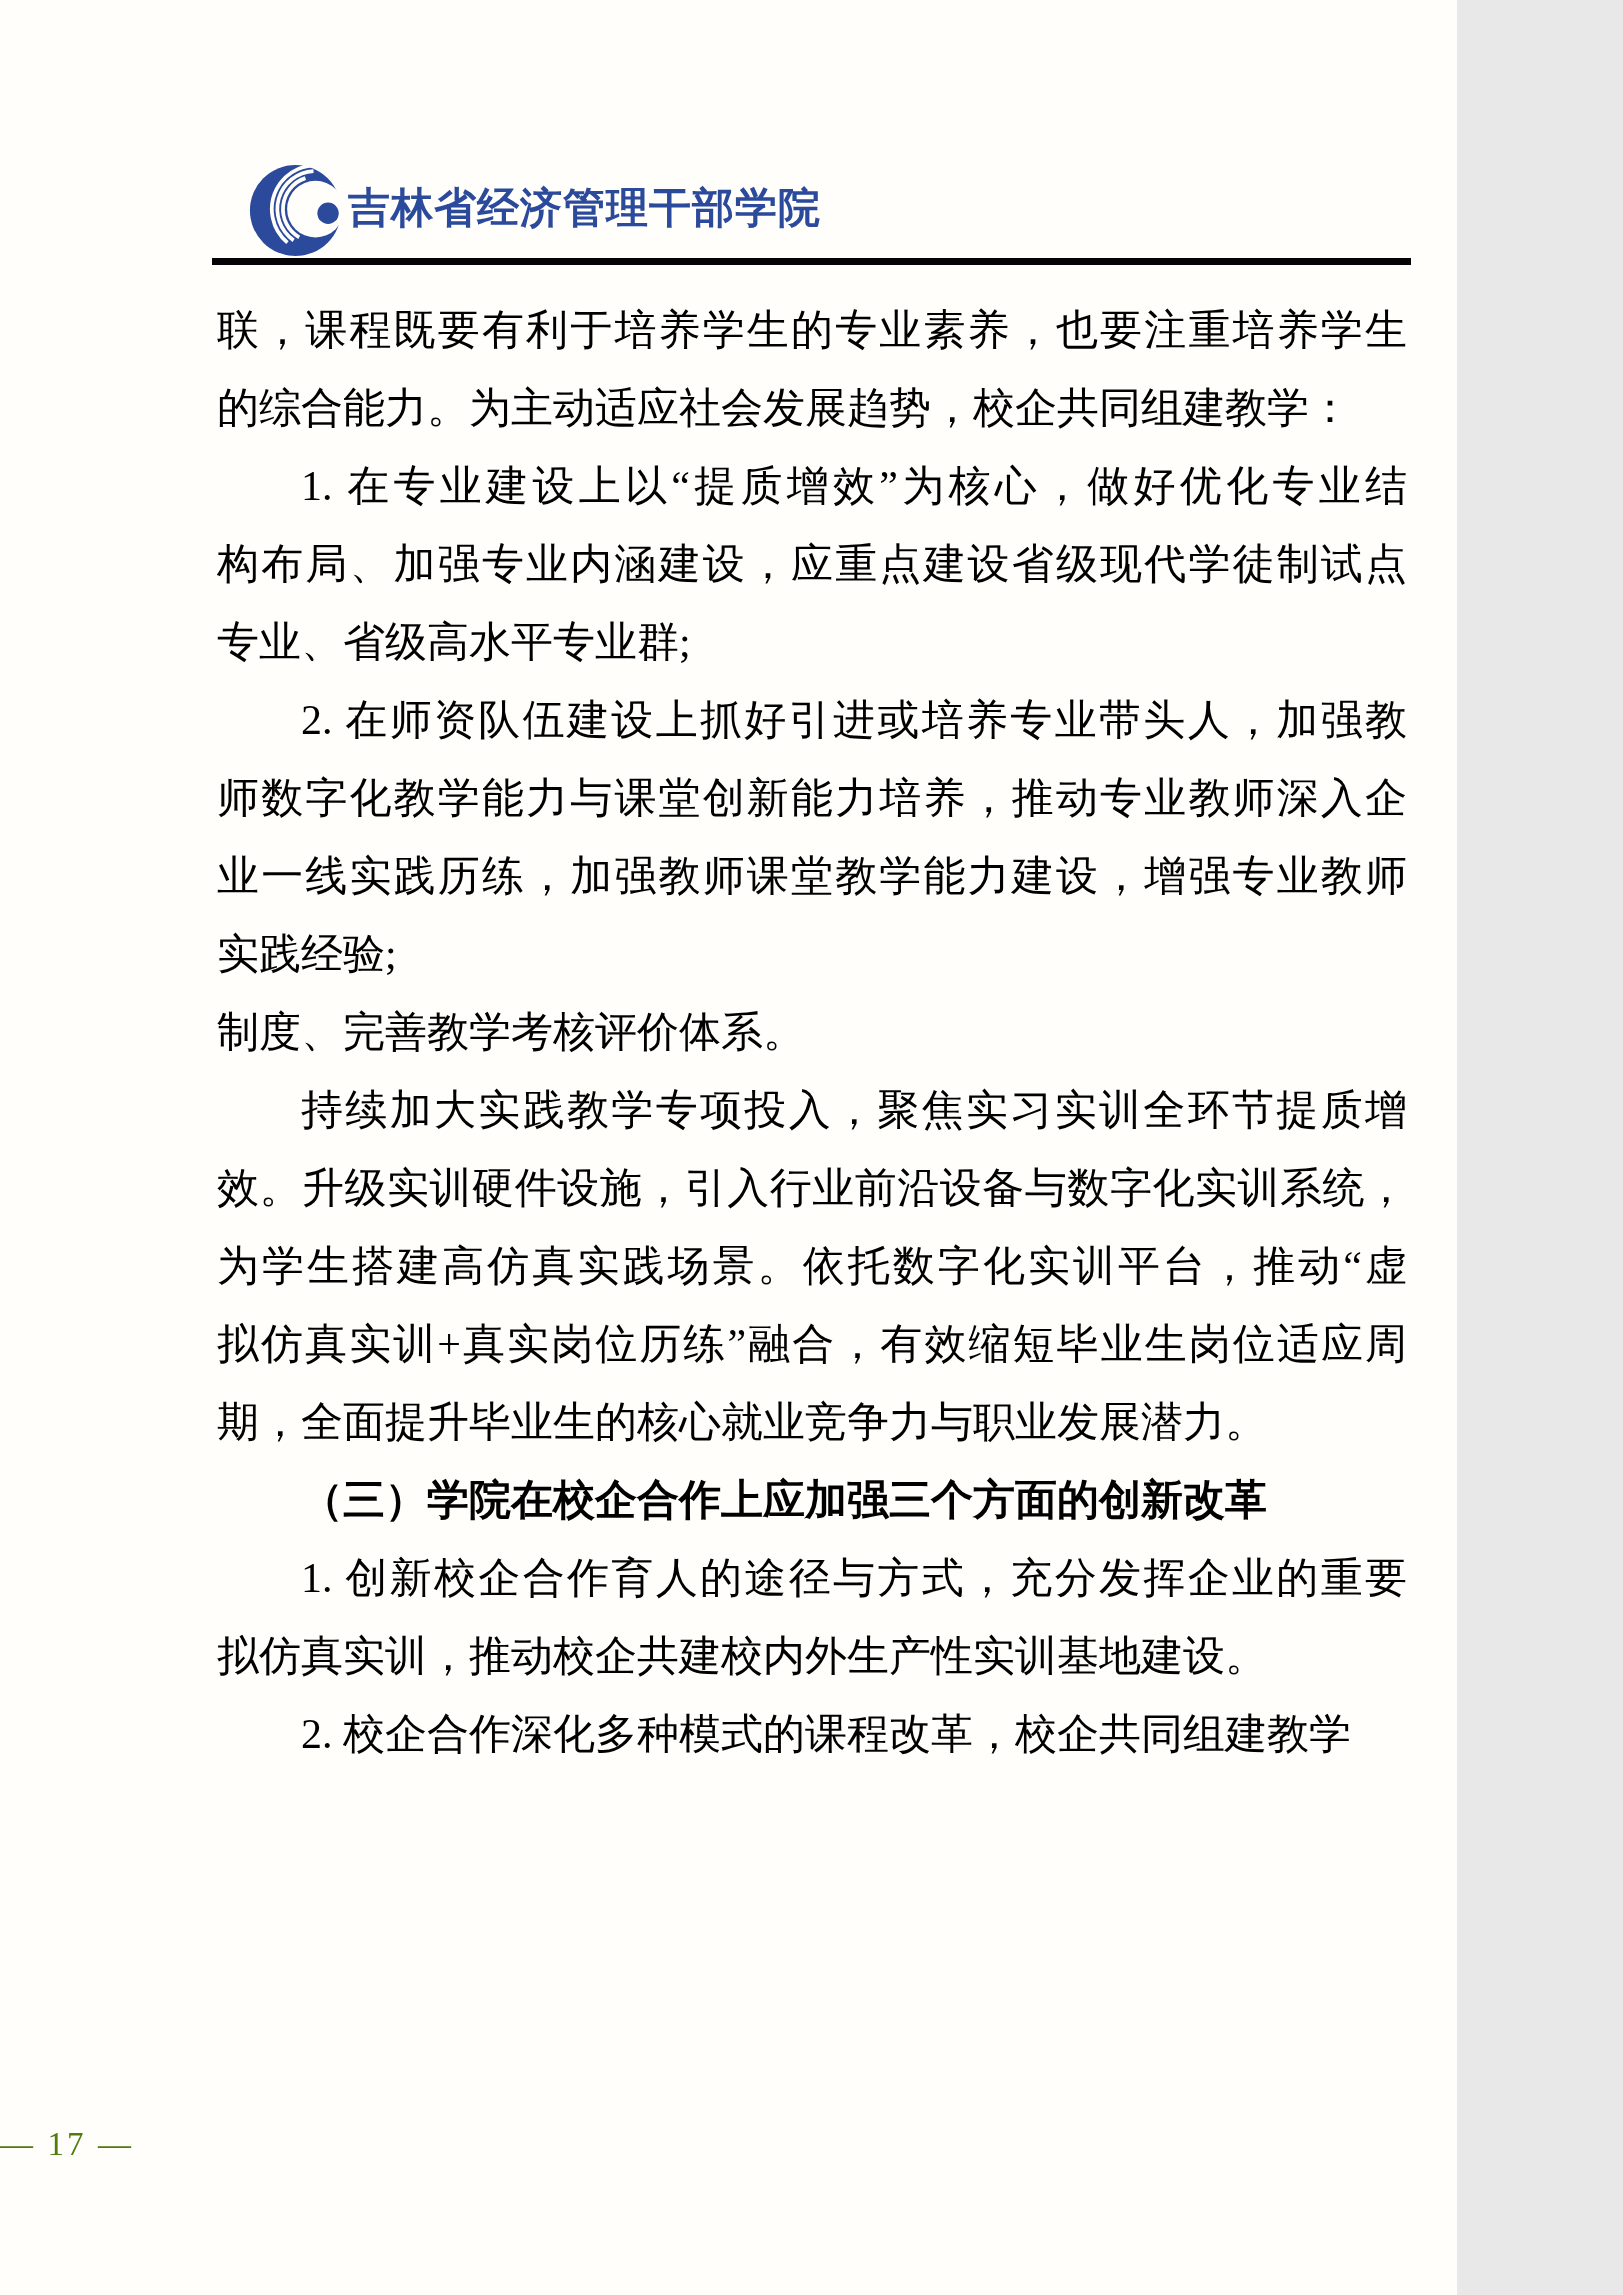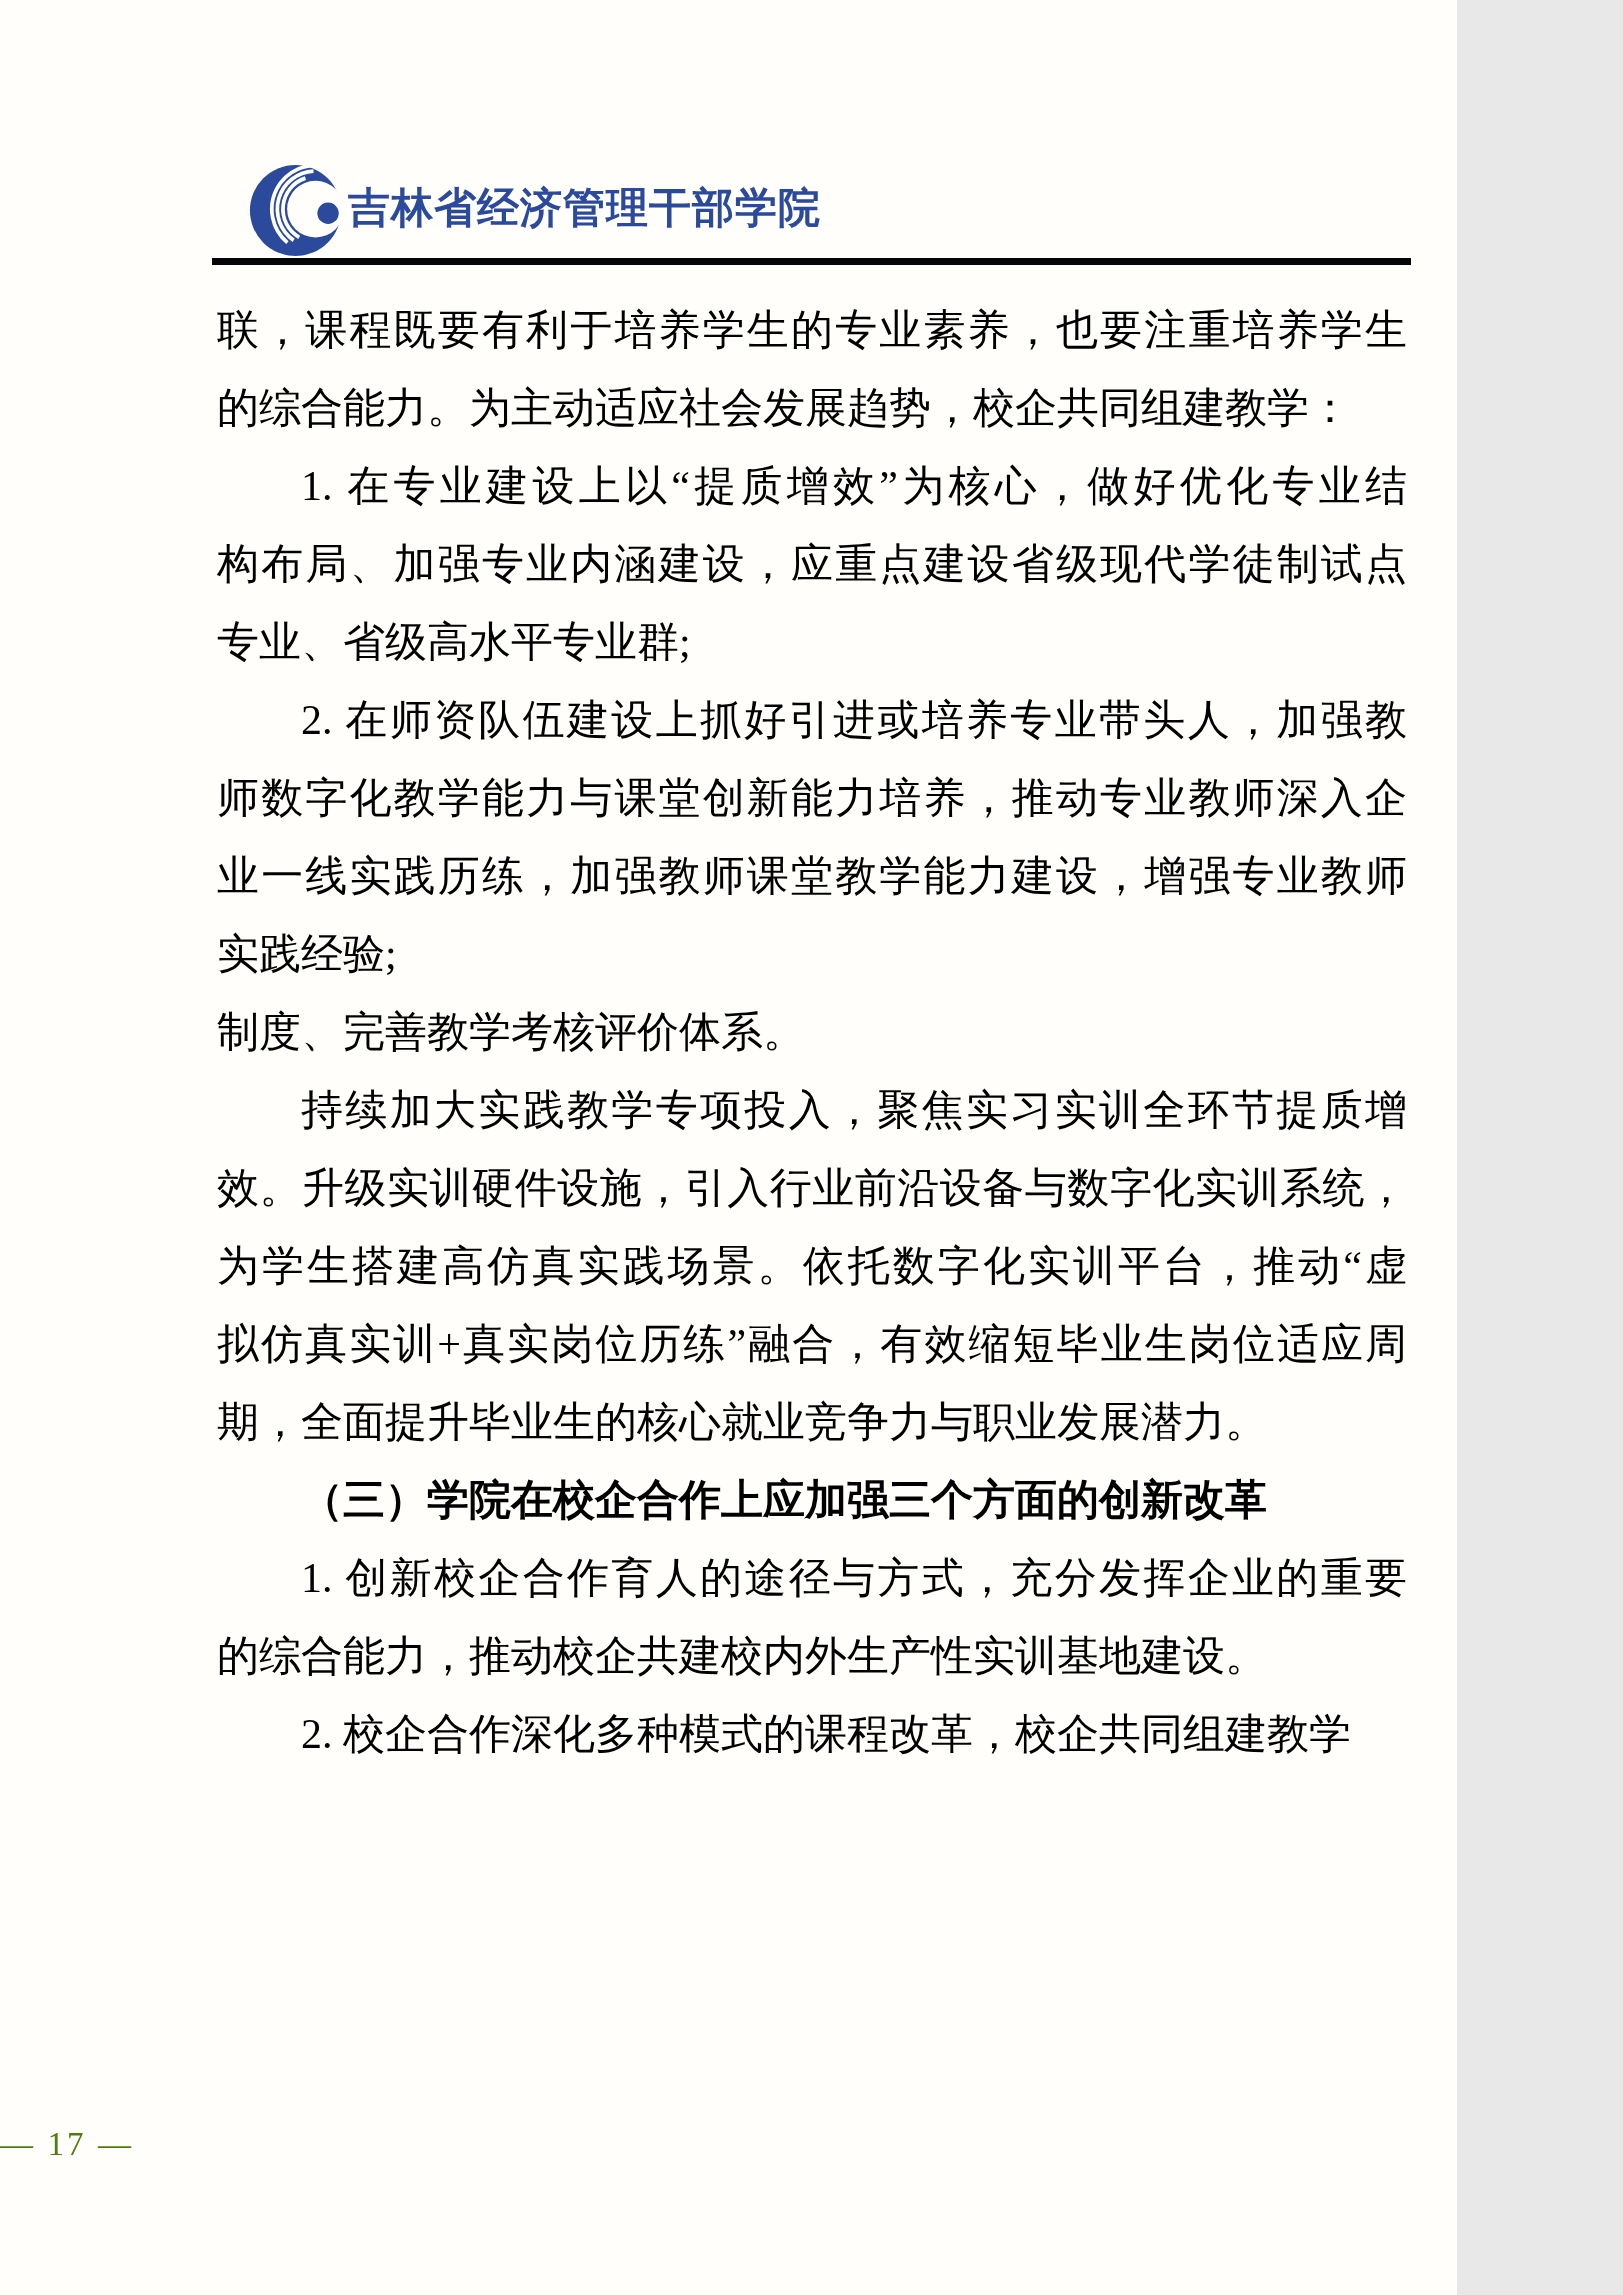--- a/index.html
+++ b/index.html
@@ -104,20 +104,20 @@
       <div class="line">业一线实践历练，加强教师课堂教学能力建设，增强专业教师</div>
       <div class="line end">实践经验;</div>
       <div class="line end">制度、完善教学考核评价体系。</div>
       <div class="line indent">持续加大实践教学专项投入，聚焦实习实训全环节提质增</div>
       <div class="line">效。升级实训硬件设施，引入行业前沿设备与数字化实训系统，</div>
       <div class="line">为学生搭建高仿真实践场景。依托数字化实训平台，推动“虚</div>
       <div class="line">拟仿真实训+真实岗位历练”融合，有效缩短毕业生岗位适应周</div>
       <div class="line end">期，全面提升毕业生的核心就业竞争力与职业发展潜力。</div>
       <div class="line indent heading end">（三）学院在校企合作上应加强三个方面的创新改革</div>
       <div class="line indent">1. 创新校企合作育人的途径与方式，充分发挥企业的重要</div>
-      <div class="line end">的综合能力，推动校企共建校内外生产性实训基地建设。</div>
+      <div class="line end">拟仿真实训，推动校企共建校内外生产性实训基地建设。</div>
       <div class="line indent end">2. 校企合作深化多种模式的课程改革，校企共同组建教学</div>
     </div>
 
   <div class="page-number">— 17 —</div>
 
 </div>
 
 
 </body></html>

